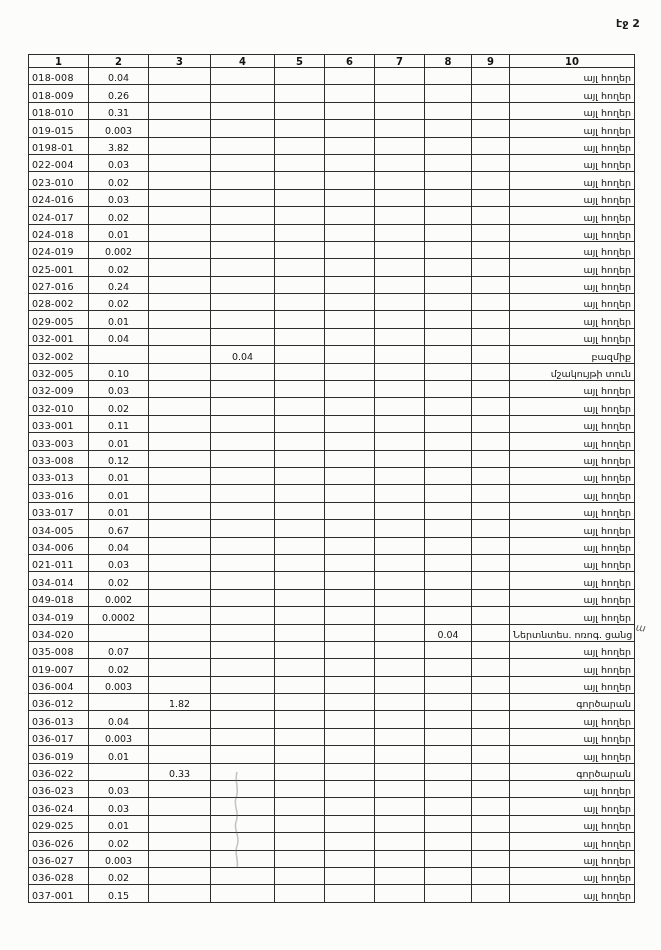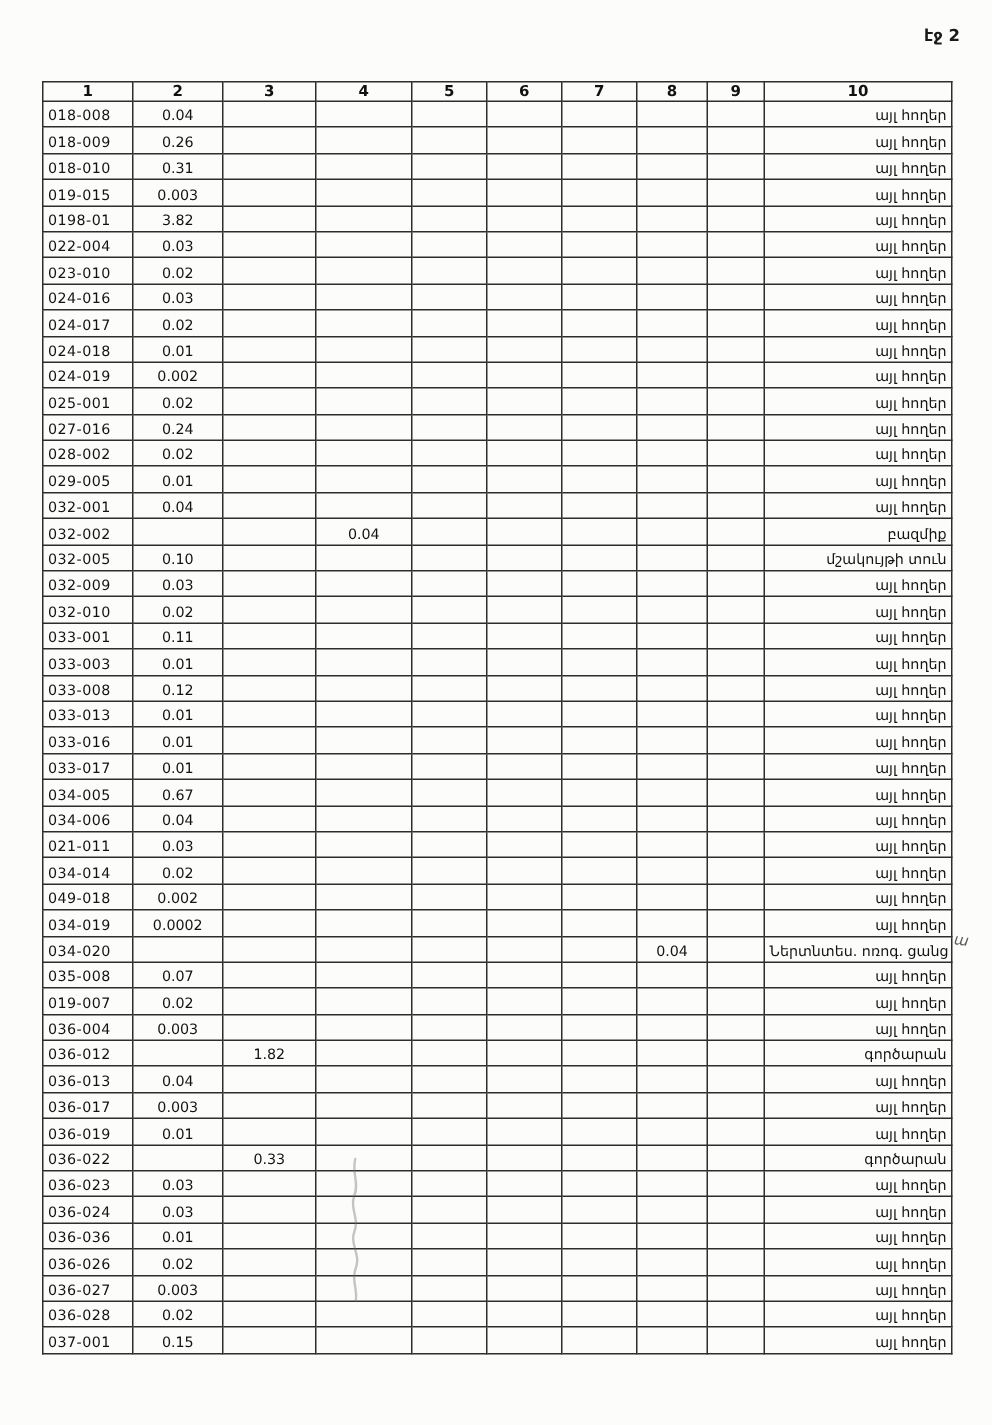--- a/index.html
+++ b/index.html
@@ -584,21 +584,21 @@
         <td class="c3"></td>
         <td class="c4"></td>
         <td class="c5"></td>
         <td class="c6"></td>
         <td class="c7"></td>
         <td class="c8"></td>
         <td class="c9"></td>
         <td class="c10">այլ հողեր</td>
       </tr>
       <tr>
-        <td class="c1">036-036</td>
+        <td class="c1">029-025</td>
         <td class="c2">0.01</td>
         <td class="c3"></td>
         <td class="c4"></td>
         <td class="c5"></td>
         <td class="c6"></td>
         <td class="c7"></td>
         <td class="c8"></td>
         <td class="c9"></td>
         <td class="c10">այլ հողեր</td>
       </tr>

